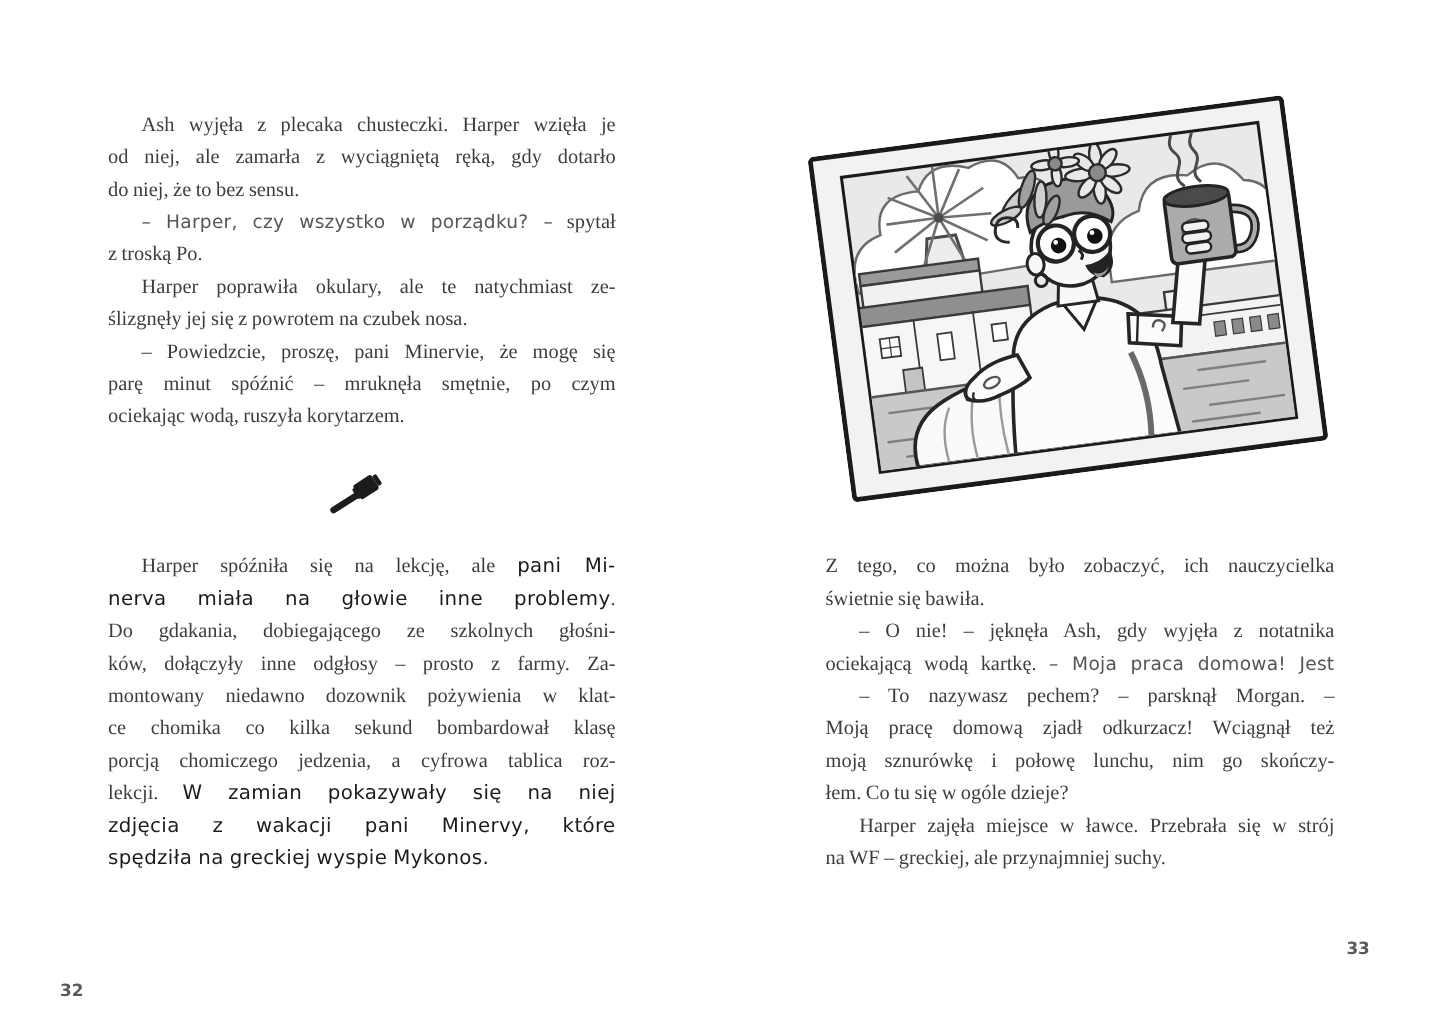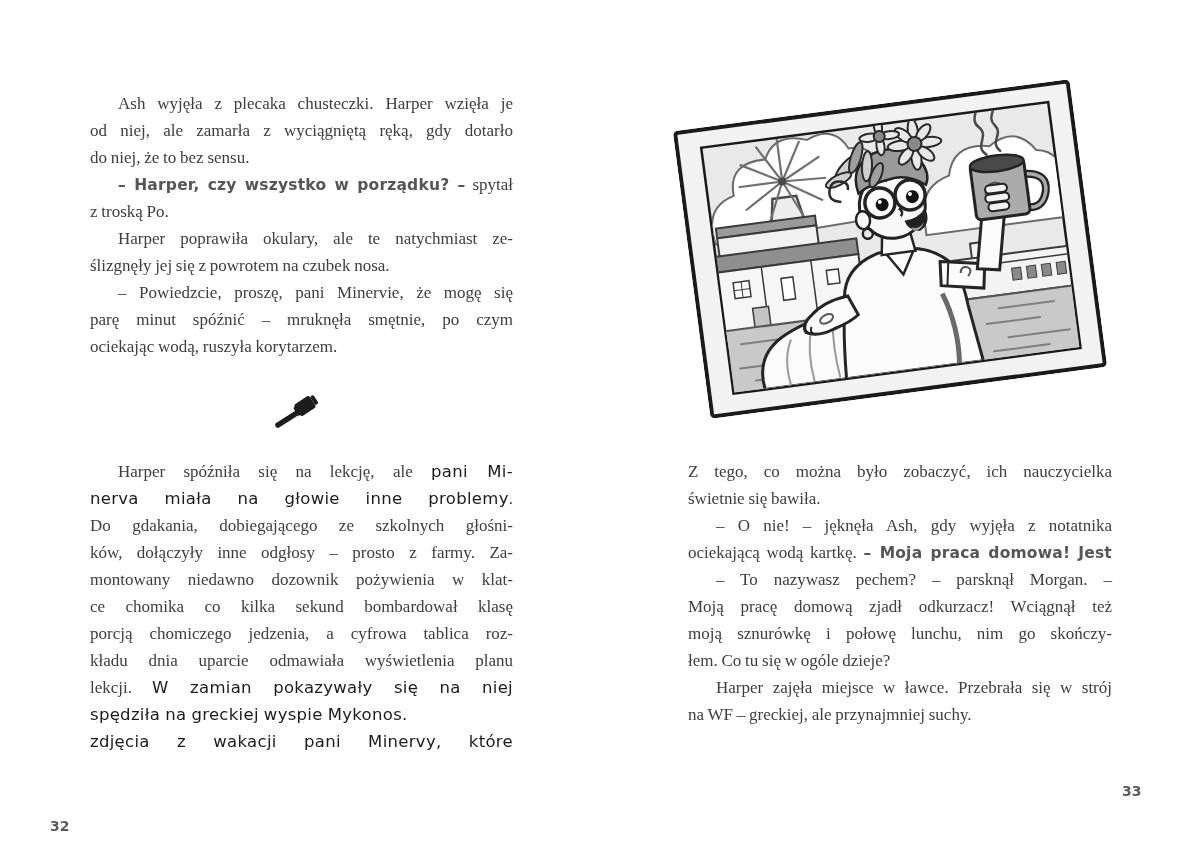--- a/index.html
+++ b/index.html
@@ -12,21 +12,20 @@
     height:27px;line-height:27px;font-size:17px;color:#3d3d3d;
     text-align:justify;text-align-last:justify;word-spacing:-0.5px;
     white-space:nowrap;
   }
   .line.indent{text-indent:28px;}
   .line.end{text-align-last:left;}
   .f-body{font-family:"Liberation Serif", serif;}
   .f-hand{
     font-family:"DejaVu Sans", sans-serif;font-size:15.5px;color:#565656;
     letter-spacing:0.2px;
-    font-weight:bold;
   }
   .f-em{
     font-family:"DejaVu Sans", sans-serif;font-weight:400;font-size:16.5px;
     color:#1b1b1b;letter-spacing:0.3px;
   }
   .page-number{
     position:absolute;font-family:"DejaVu Sans", sans-serif;
     font-size:14px;font-weight:700;color:#5a5a5a;
   }
   #page-num-left{left:50px;top:783px;margin-top:35px;}
@@ -66,24 +65,23 @@
   </div>
 
   <div class="text-block" style="left:90px;top:458px;">
       <div class="line indent"><span class="f-body">Harper spóźniła się na lekcję, ale </span><span class="f-em">pani Mi-</span></div>
       <div class="line"><span class="f-em">nerva miała na głowie inne problemy</span><span class="f-body">.</span></div>
       <div class="line"><span class="f-body">Do gdakania, dobiegającego ze szkolnych głośni-</span></div>
       <div class="line"><span class="f-body">ków, dołączyły inne odgłosy – prosto z farmy. Za-</span></div>
       <div class="line"><span class="f-body">montowany niedawno dozownik pożywienia w klat-</span></div>
       <div class="line"><span class="f-body">ce chomika co kilka sekund bombardował klasę</span></div>
       <div class="line"><span class="f-body">porcją chomiczego jedzenia, a cyfrowa tablica roz-</span></div>
-      <div class="line"><span class="f-body">kładu dnia uparcie odmawiała wyświetlenia planu</span></div>
       <div class="line"><span class="f-body">lekcji. </span><span class="f-em">W zamian pokazywały się na niej</span></div>
+      <div class="line"><span class="f-em">zdjęcia z wakacji pani Minervy, które</span></div>
       <div class="line end"><span class="f-em">spędziła na greckiej wyspie Mykonos.</span></div>
-      <div class="line"><span class="f-em">zdjęcia z wakacji pani Minervy, które</span></div>
     </div>
 
   <div class="page-number" id="page-num-left">32</div>
 </div>
 
 <div>
 
   <div class="photo-illustration">
     <svg width="400" height="290" viewBox="0 0 400 290">
       <defs>

